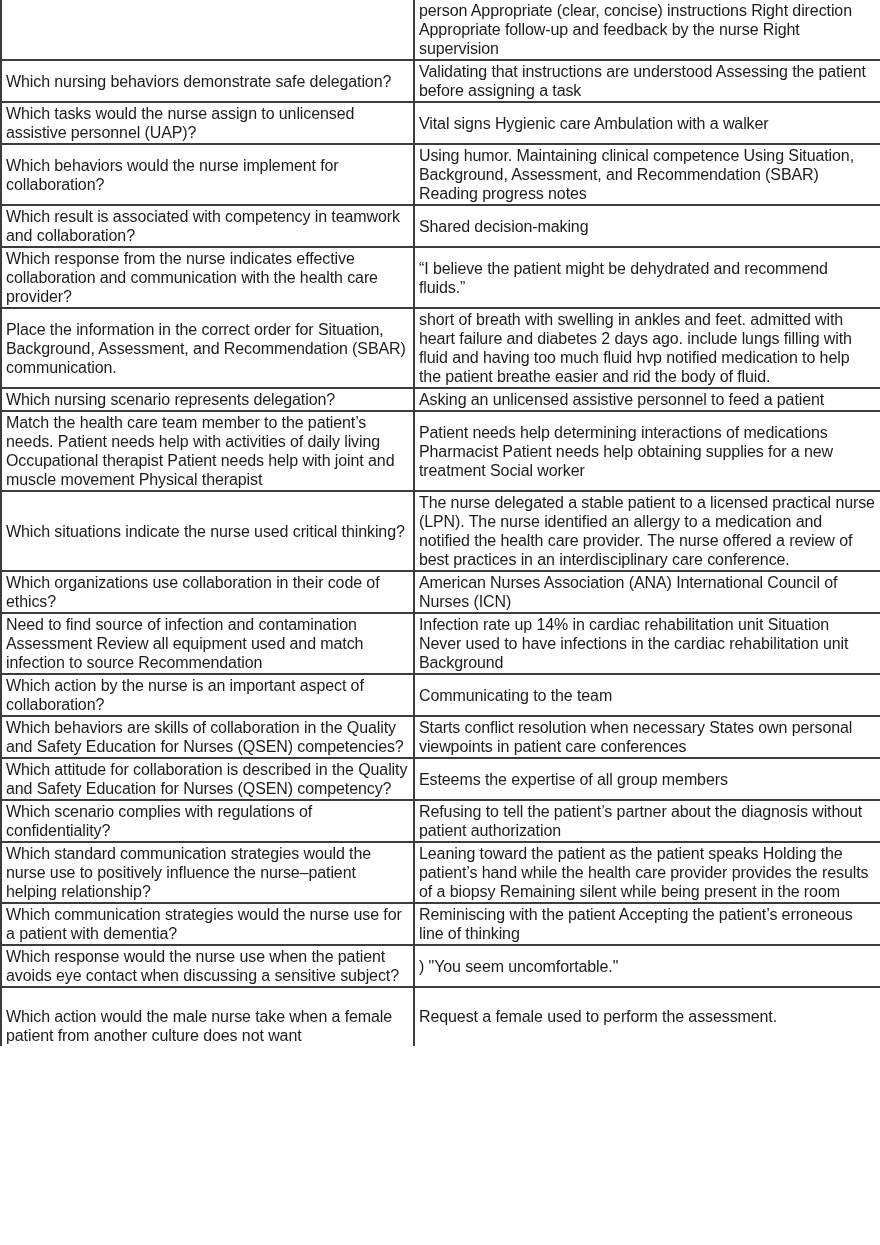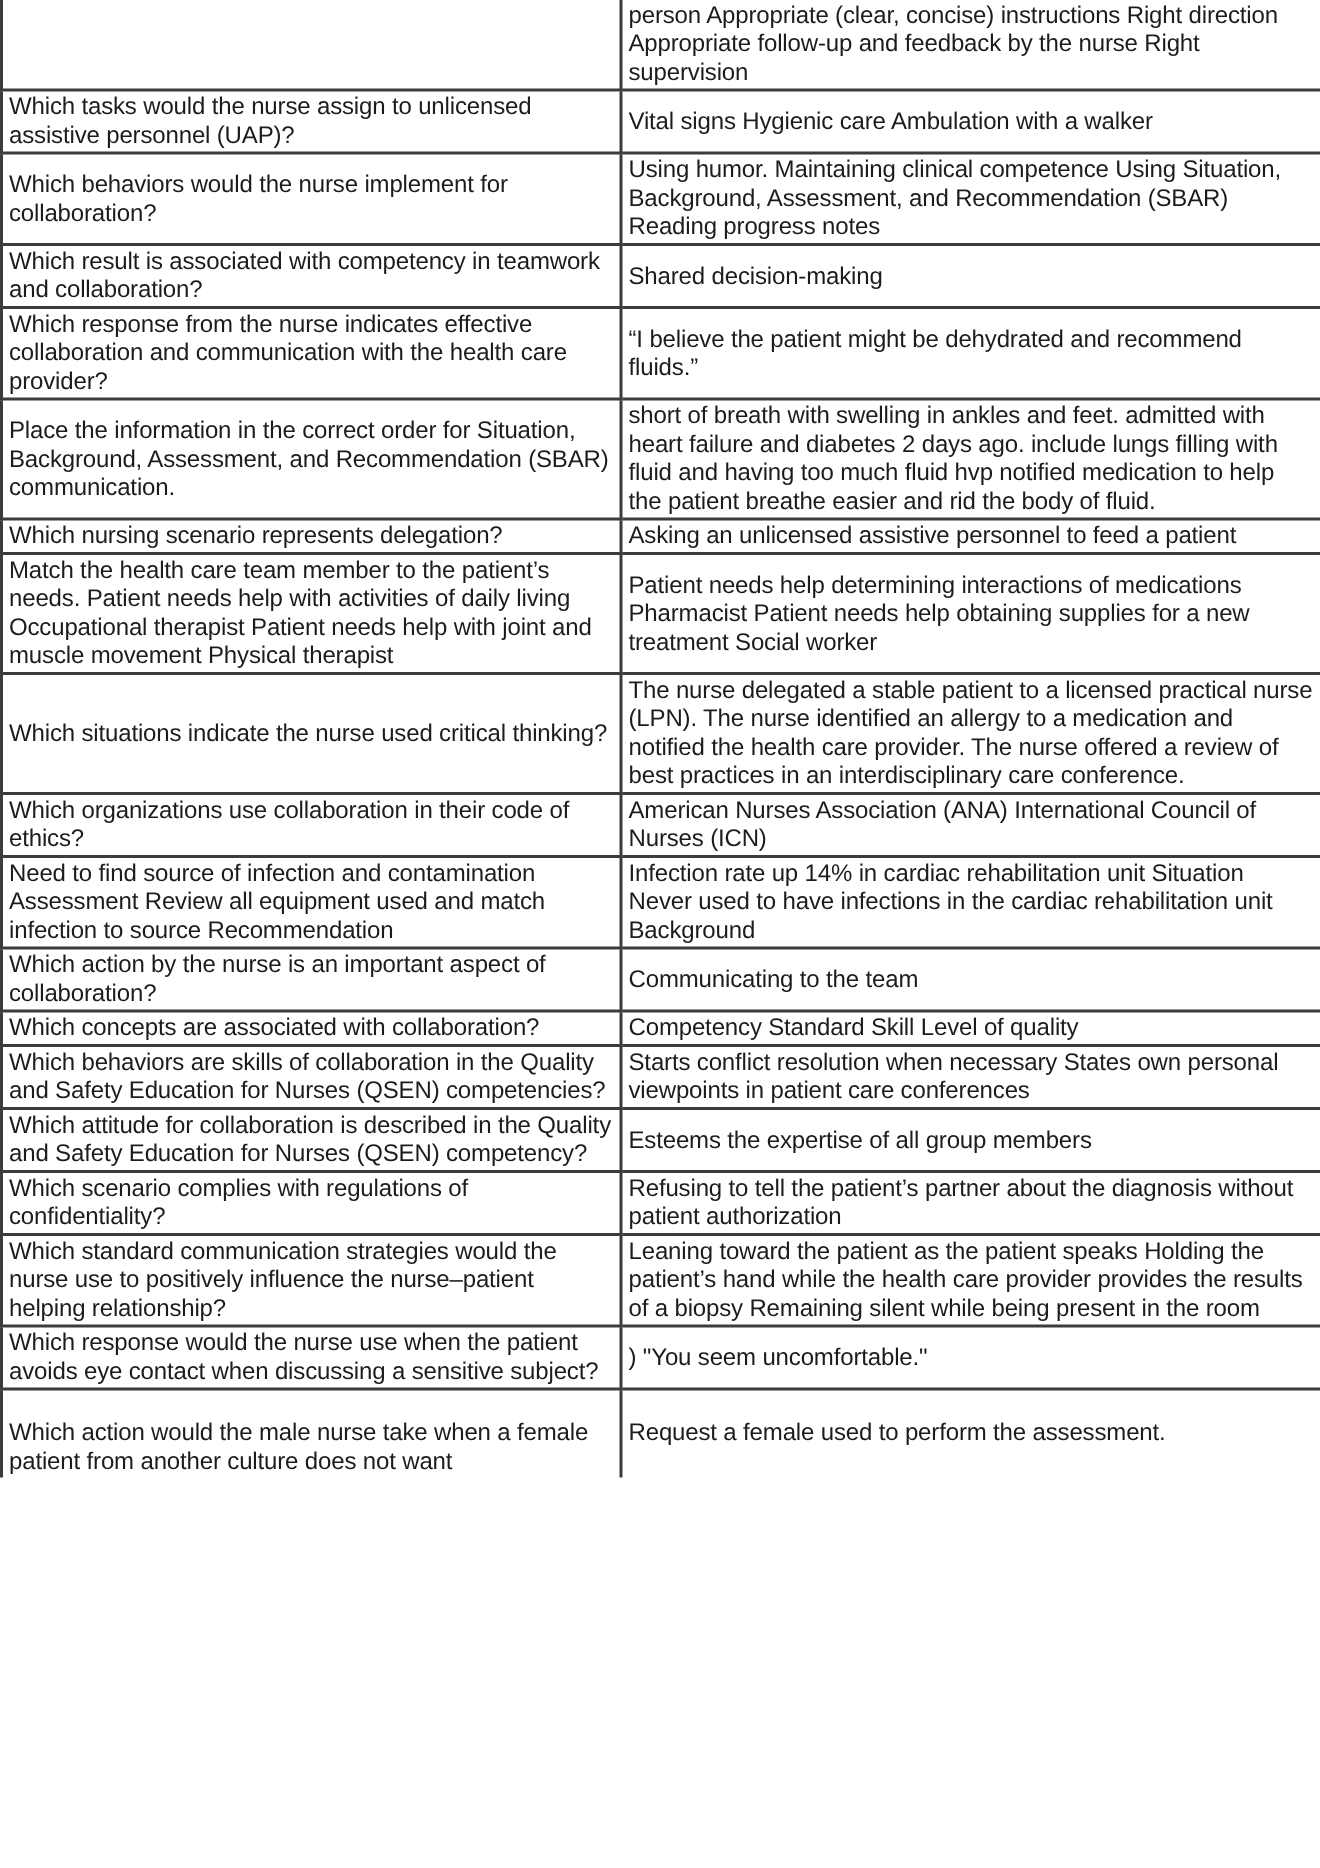--- a/index.html
+++ b/index.html
@@ -45,20 +45,24 @@
     <colgroup>
         <col class="c-q">
         <col class="c-a">
       </colgroup>
     <tbody>
       <tr>
         <td></td>
         <td>person Appropriate (clear, concise) instructions Right direction Appropriate follow-up and feedback by the nurse Right supervision</td>
       </tr>
       <tr>
+        <td>Which nursing behaviors demonstrate safe delegation?</td>
+        <td>Validating that instructions are understood Assessing the patient before assigning a task</td>
+      </tr>
+      <tr>
         <td>Which tasks would the nurse assign to unlicensed assistive personnel (UAP)?</td>
         <td>Vital signs Hygienic care Ambulation with a walker</td>
       </tr>
       <tr>
         <td>Which behaviors would the nurse implement for collaboration?</td>
         <td>Using humor. Maintaining clinical competence Using Situation, Background, Assessment, and Recommendation (SBAR) Reading progress notes</td>
       </tr>
       <tr>
         <td>Which result is associated with competency in teamwork and collaboration?</td>
         <td>Shared decision-making</td>
@@ -89,40 +93,40 @@
       </tr>
       <tr>
         <td>Need to find source of infection and contamination Assessment Review all equipment used and match infection to source Recommendation</td>
         <td>Infection rate up 14% in cardiac rehabilitation unit Situation Never used to have infections in the cardiac rehabilitation unit Background</td>
       </tr>
       <tr>
         <td>Which action by the nurse is an important aspect of collaboration?</td>
         <td>Communicating to the team</td>
       </tr>
       <tr>
-        <td>Which concepts are associated with collaboration?</td>
-        <td>Competency Standard Skill Level of quality</td>
-      </tr>
-      <tr>
         <td>Which behaviors are skills of collaboration in the Quality and Safety Education for Nurses (QSEN) competencies?</td>
         <td>Starts conflict resolution when necessary States own personal viewpoints in patient care conferences</td>
       </tr>
       <tr>
         <td>Which attitude for collaboration is described in the Quality and Safety Education for Nurses (QSEN) competency?</td>
         <td>Esteems the expertise of all group members</td>
       </tr>
       <tr>
         <td>Which scenario complies with regulations of confidentiality?</td>
         <td>Refusing to tell the patient’s partner about the diagnosis without patient authorization</td>
       </tr>
       <tr>
         <td>Which standard communication strategies would the nurse use to positively influence the nurse–patient helping relationship?</td>
         <td>Leaning toward the patient as the patient speaks Holding the patient’s hand while the health care provider provides the results of a biopsy Remaining silent while being present in the room</td>
       </tr>
       <tr>
+        <td>Which communication strategies would the nurse use for a patient with dementia?</td>
+        <td>Reminiscing with the patient Accepting the patient’s erroneous line of thinking</td>
+      </tr>
+      <tr>
         <td>Which response would the nurse use when the patient avoids eye contact when discussing a sensitive subject?</td>
         <td>) "You seem uncomfortable."</td>
       </tr>
       <tr>
         <td>Which action would the male nurse take when a female patient from another culture does not want</td>
         <td>Request a female used to perform the assessment.</td>
       </tr>
     </tbody>
   </table>
 </div>

